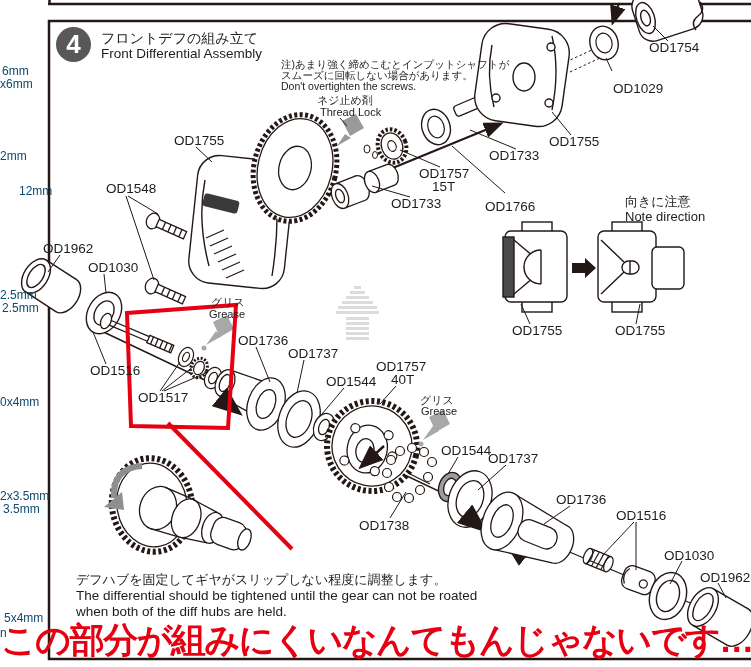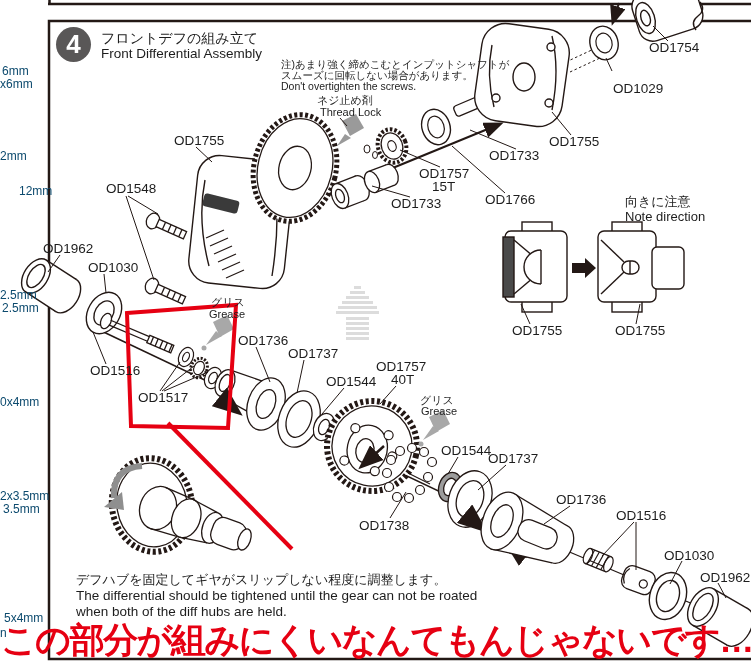--- a/index.html
+++ b/index.html
@@ -437,21 +437,21 @@
 
   <div class="adjust-jp">デフハブを固定してギヤがスリップしない程度に調整します。</div>
   <div class="adjust-en1">The differential should be tightened until the gear can not be roated</div>
   <div class="adjust-en2">when both of the diff hubs are held.</div>
 
   <div class="layer">
       <div class="plabel" style="left: 649px; top: 41px;">OD1754</div>
       <div class="plabel" style="left: 593px; top: 82px; margin-left: 20px;">OD1029</div>
       <div class="plabel" style="left: 549px; top: 135px;">OD1755</div>
       <div class="plabel" style="left: 489px; top: 149px;">OD1733</div>
-      <div class="plabel" style="left: 485px; top: 193px;">OD1766</div>
+      <div class="plabel" style="left: 485px; top: 200px;">OD1766</div>
       <div class="plabel" style="left: 419px; top: 167px;">OD1757</div>
       <div class="plabel" style="left: 432px; top: 180px;">15T</div>
       <div class="plabel" style="left: 391px; top: 197px;">OD1733</div>
       <div class="plabel" style="left: 174px; top: 134px;">OD1755</div>
       <div class="plabel" style="left: 106px; top: 182px;">OD1548</div>
       <div class="plabel" style="left: 43px; top: 242px;">OD1962</div>
       <div class="plabel" style="left: 88px; top: 261px;">OD1030</div>
       <div class="plabel" style="left: 90px; top: 364px;">OD1516</div>
       <div class="plabel" style="left: 138px; top: 391px;">OD1517</div>
       <div class="plabel" style="left: 238px; top: 334px;">OD1736</div>

